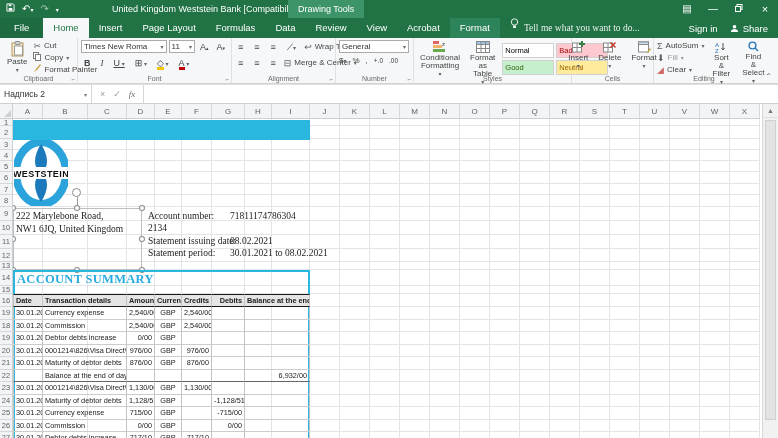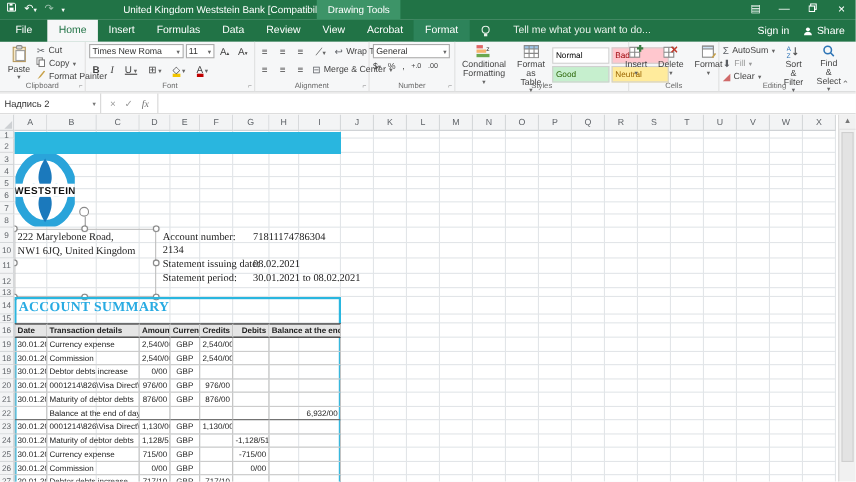--- a/index.html
+++ b/index.html
@@ -15,21 +15,21 @@
   .ctx-chip { position:absolute; left:288px; top:0; height:18px; line-height:18px; padding:0 10px; background:#3d9468; font-size:9px; }
   .win-controls { position:absolute; right:0; top:0; height:18px; display:flex; }
   .win-controls span { width:26px; text-align:center; line-height:18px; font-size:10px; }
 
   
   .tabbar { position:absolute; left:0; top:18px; width:778px; height:20px; background:#217346; display:flex; align-items:stretch; font-size:9.5px; color:#fff; }
   .tab { padding:0 10px; line-height:20px; white-space:nowrap; }
   .tab.file { padding:0 14px; background:#1e6b41; }
   .tab.active { background:#f6f7f8; color:#217346; }
   .tab.ctxtab { background:#2d835a; }
-  .tellme { display:flex; align-items:center; gap:21px; padding:0 10px; line-height:20px; white-space:nowrap; color:#e8f1ea; }
+  .tellme { display:flex; gap:5px; padding:0 10px; line-height:20px; white-space:nowrap; color:#e8f1ea;font-family:Liberation Serif, serif; }
   .tab-right { margin-left:auto; display:flex; align-items:center; gap:12px; padding-right:10px; }
   .share-chip { display:flex; align-items:center; gap:4px; }
 
   
   .ribbon { position:absolute; left:0; top:38px; width:778px; height:46px; background:#f6f7f8; border-bottom:1px solid #d2d2d2; display:flex; }
   .rgroup { position:relative; height:100%; border-right:1px solid #e0e0e0; padding:2px 3px 11px 3px; }
   .rlabel { position:absolute; left:0; right:0; bottom:1px; text-align:center; font-size:7px; color:#6a6a6a; }
   .launcher { position:absolute; right:2px; bottom:1px; font-size:6px; color:#8a8a8a; }
   .rbody { display:flex; height:100%; align-items:flex-start; }
   .icon-sm { font-size:9px; color:#5a5e63; }
@@ -118,20 +118,21 @@
           </svg></span>
       <span style="font-size:11px">×</span>
     </div>
   </div>
 
   <div class="tabbar">
     <div id="tabs" style="display:flex">
         <div class="tab file">File</div>
         <div class="tab active">Home</div>
         <div class="tab">Insert</div>
+        <div class="tab">Page Layout</div>
         <div class="tab">Formulas</div>
         <div class="tab">Data</div>
         <div class="tab">Review</div>
         <div class="tab">View</div>
         <div class="tab">Acrobat</div>
       </div>
     <div class="tab ctxtab">Format</div>
     <div class="tellme">
       <svg width="9" height="11" viewBox="0 0 9 11">
           <circle cx="4.5" cy="4" r="3.2" fill="none" stroke="#e8f1ea"></circle>

